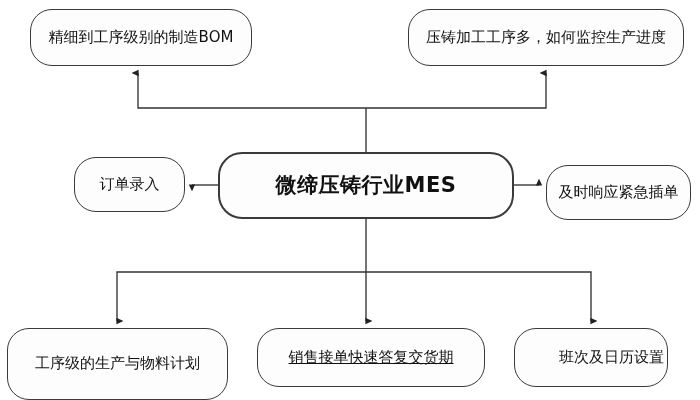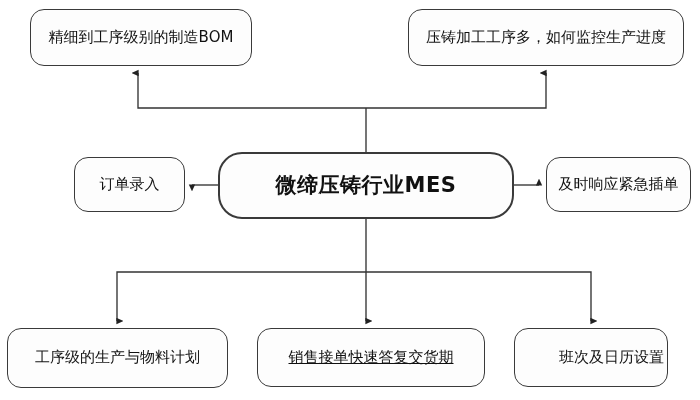--- a/index.html
+++ b/index.html
@@ -22,41 +22,41 @@
     top: 0;
     width: 700px;
     height: 400px;
     pointer-events: none;
   }
   .node {
     position: absolute;
     box-sizing: border-box;
     background: #fdfdfd;
     border: 1.6px solid #3a3a3a;
-    border-radius: 14px;
+    border-radius: 22px;
     display: flex;
     align-items: center;
     justify-content: center;
     text-align: center;
     color: #111111;
     line-height: 1.15;
     z-index: 2;
   }
   .node-label {
     display: block;
     padding: 0 6px;
     white-space: nowrap;
   }
   
   #node-bom        { left: 30px;  top: 9px;   width: 222px; height: 57px;  font-size: 15px; }
   #node-progress   { left: 408px; top: 9px;   width: 276px; height: 57px;  font-size: 15px; }
   #node-order      { left: 74px;  top: 157px; width: 111px; height: 55px;  font-size: 15px; }
   #node-core       { left: 218px; top: 152px; width: 296px; height: 67px;  font-size: 21px; font-weight: bold; border-width: 2.1px; border-radius: 24px; letter-spacing: .5px; }
-  #node-urgent     { left: 546px; top: 157px; width: 145px; height: 55px;  font-size: 15px; }
-  #node-plan       { left: 7px;   top: 328px; width: 221px; height: 60px;  font-size: 15px; }
+  #node-urgent     { left: 546px; top: 165px; width: 145px; height: 55px;  font-size: 15px; }
+  #node-plan       { left: 7px;   top: 328px; width: 221px; height: 72px;  font-size: 15px; }
   #node-delivery   { left: 257px; top: 328px; width: 228px; height: 59px;  font-size: 15px; text-decoration: underline; }
   #node-shift      { left: 514px; top: 328px; width: 154px; height: 59px;  font-size: 15px; padding-left: 41px; }
 </style>
 </head>
 <body>
 
 <div id="canvas">
 
   <svg id="edges" viewBox="0 0 700 400" width="700" height="400" xmlns="http://www.w3.org/2000/svg">
     <defs>

